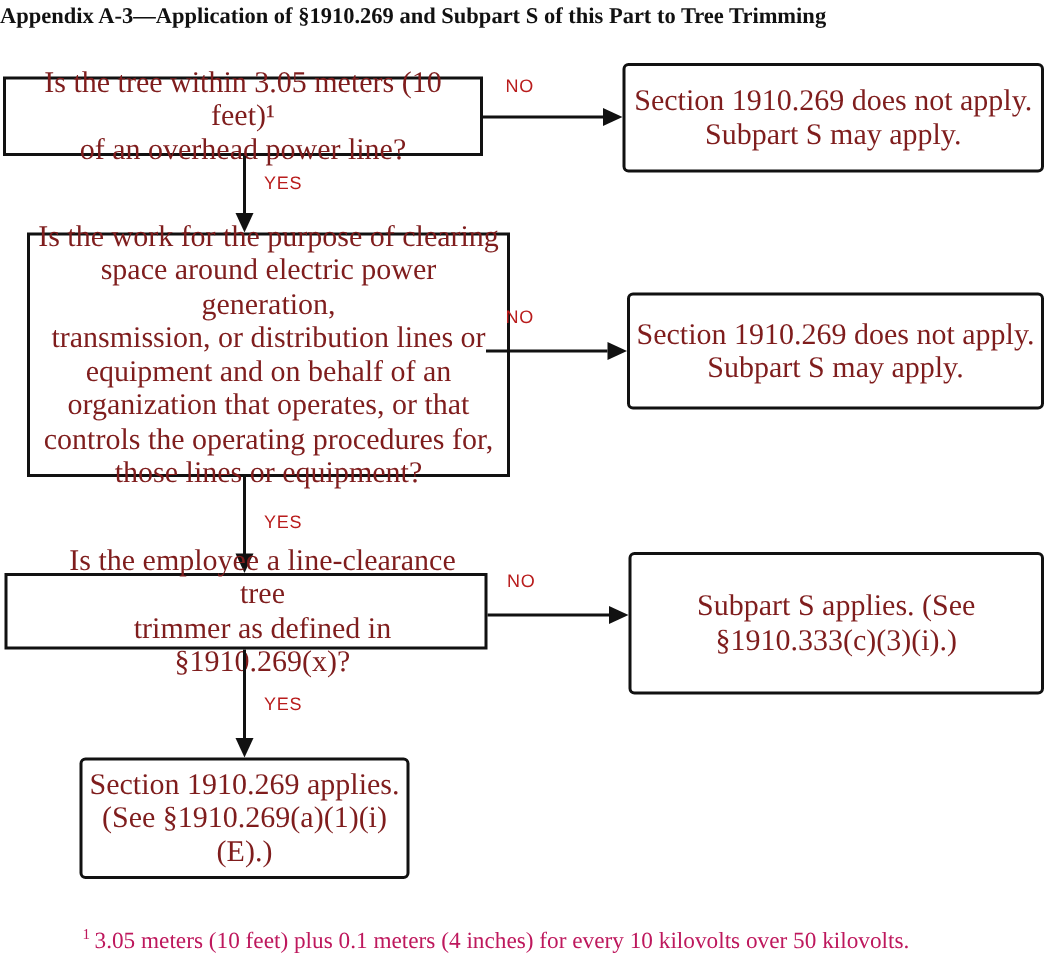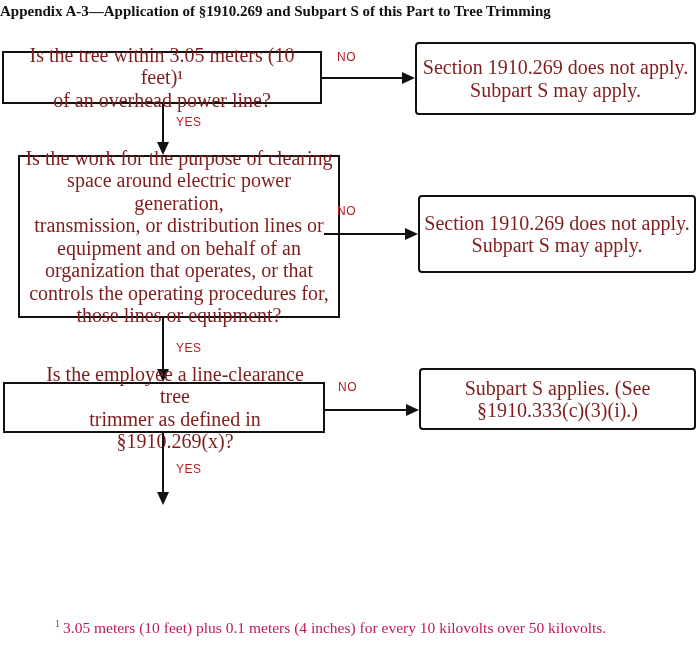--- a/index.html
+++ b/index.html
@@ -145,27 +145,31 @@
 
   <div class="node" style="left:3px; top:382px; width:322px; height:51px;padding-left:22px;">
     <div class="node-text">Is the employee a line-clearance tree
 trimmer as defined in §1910.269(x)?</div>
   </div>
 
   <div class="edge-label" style="left:338px; top:380px;">NO</div>
   <div class="hline" style="left:325px; top:409px; width:81px;"></div>
   <div class="arrowhead-right" style="left:406px; top:404px;"></div>
 
-  <div class="node rounded" style="left:419px; top:368px; width:277px; height:62px;">
+  <div class="node rounded" style="left:419px; top:368px; width:277px; height:95px;">
     <div class="node-text">Subpart S applies. (See
 §1910.333(c)(3)(i).)</div>
   </div>
 
   <div class="vline" style="left:162px; top:433px; height:60px;"></div>
   <div class="arrowhead-down" style="left:157px; top:492px;"></div>
   <div class="edge-label" style="left:176px; top:462px;">YES</div>
 
+  <div class="node rounded" style="left:53px; top:505px; width:220px; height:81px;">
+    <div class="node-text">Section 1910.269 applies.
+(See §1910.269(a)(1)(i)(E).)</div>
+  </div>
 
   <div class="footnote">
     <sup>1</sup><span>3.05 meters (10 feet) plus 0.1 meters (4 inches) for every 10 kilovolts over 50 kilovolts.</span>
   </div>
 
 </div>
 
 </body></html>

